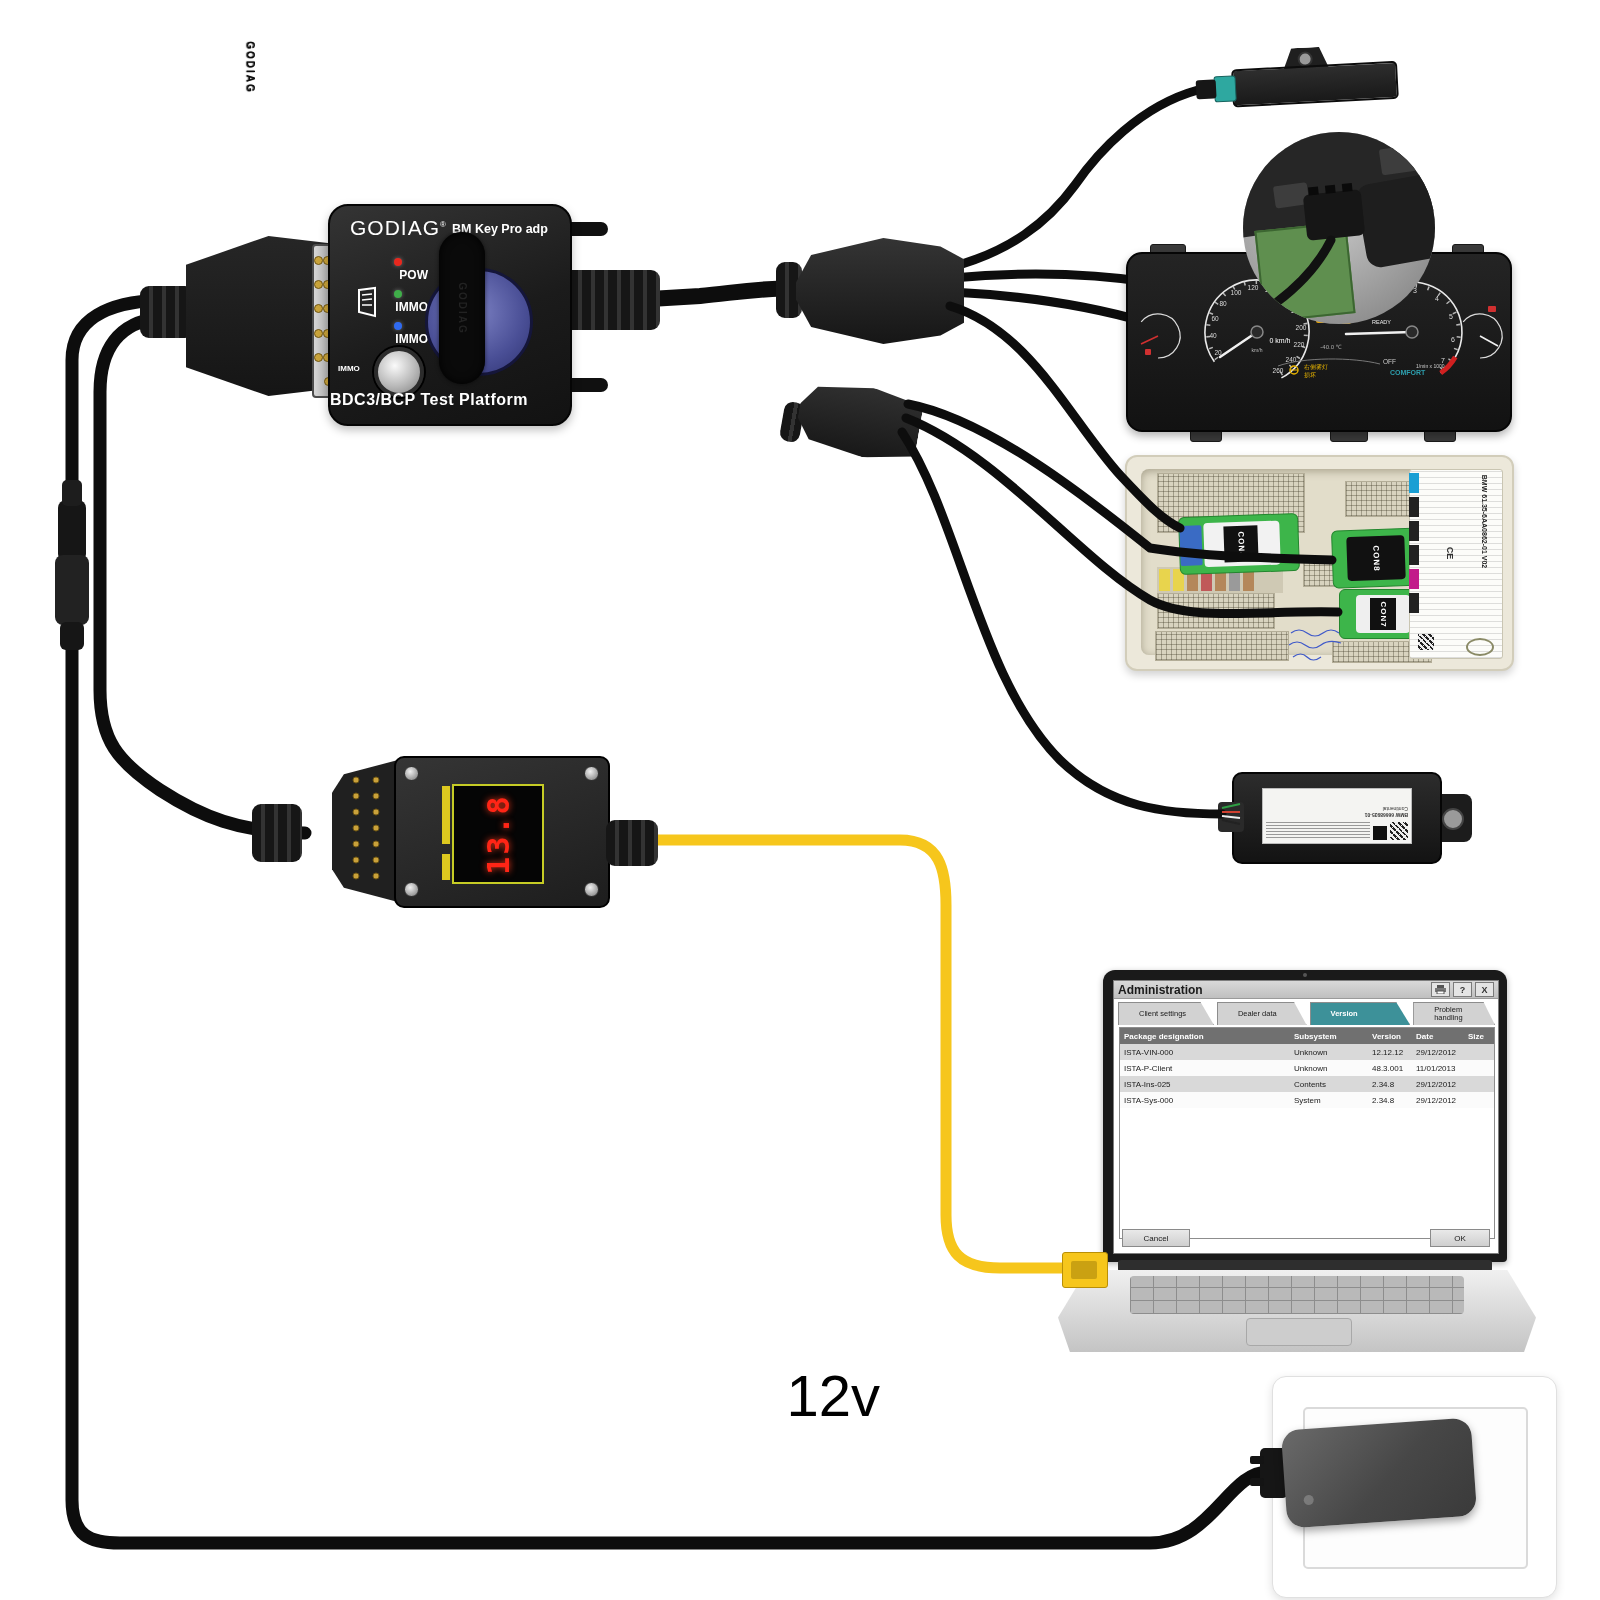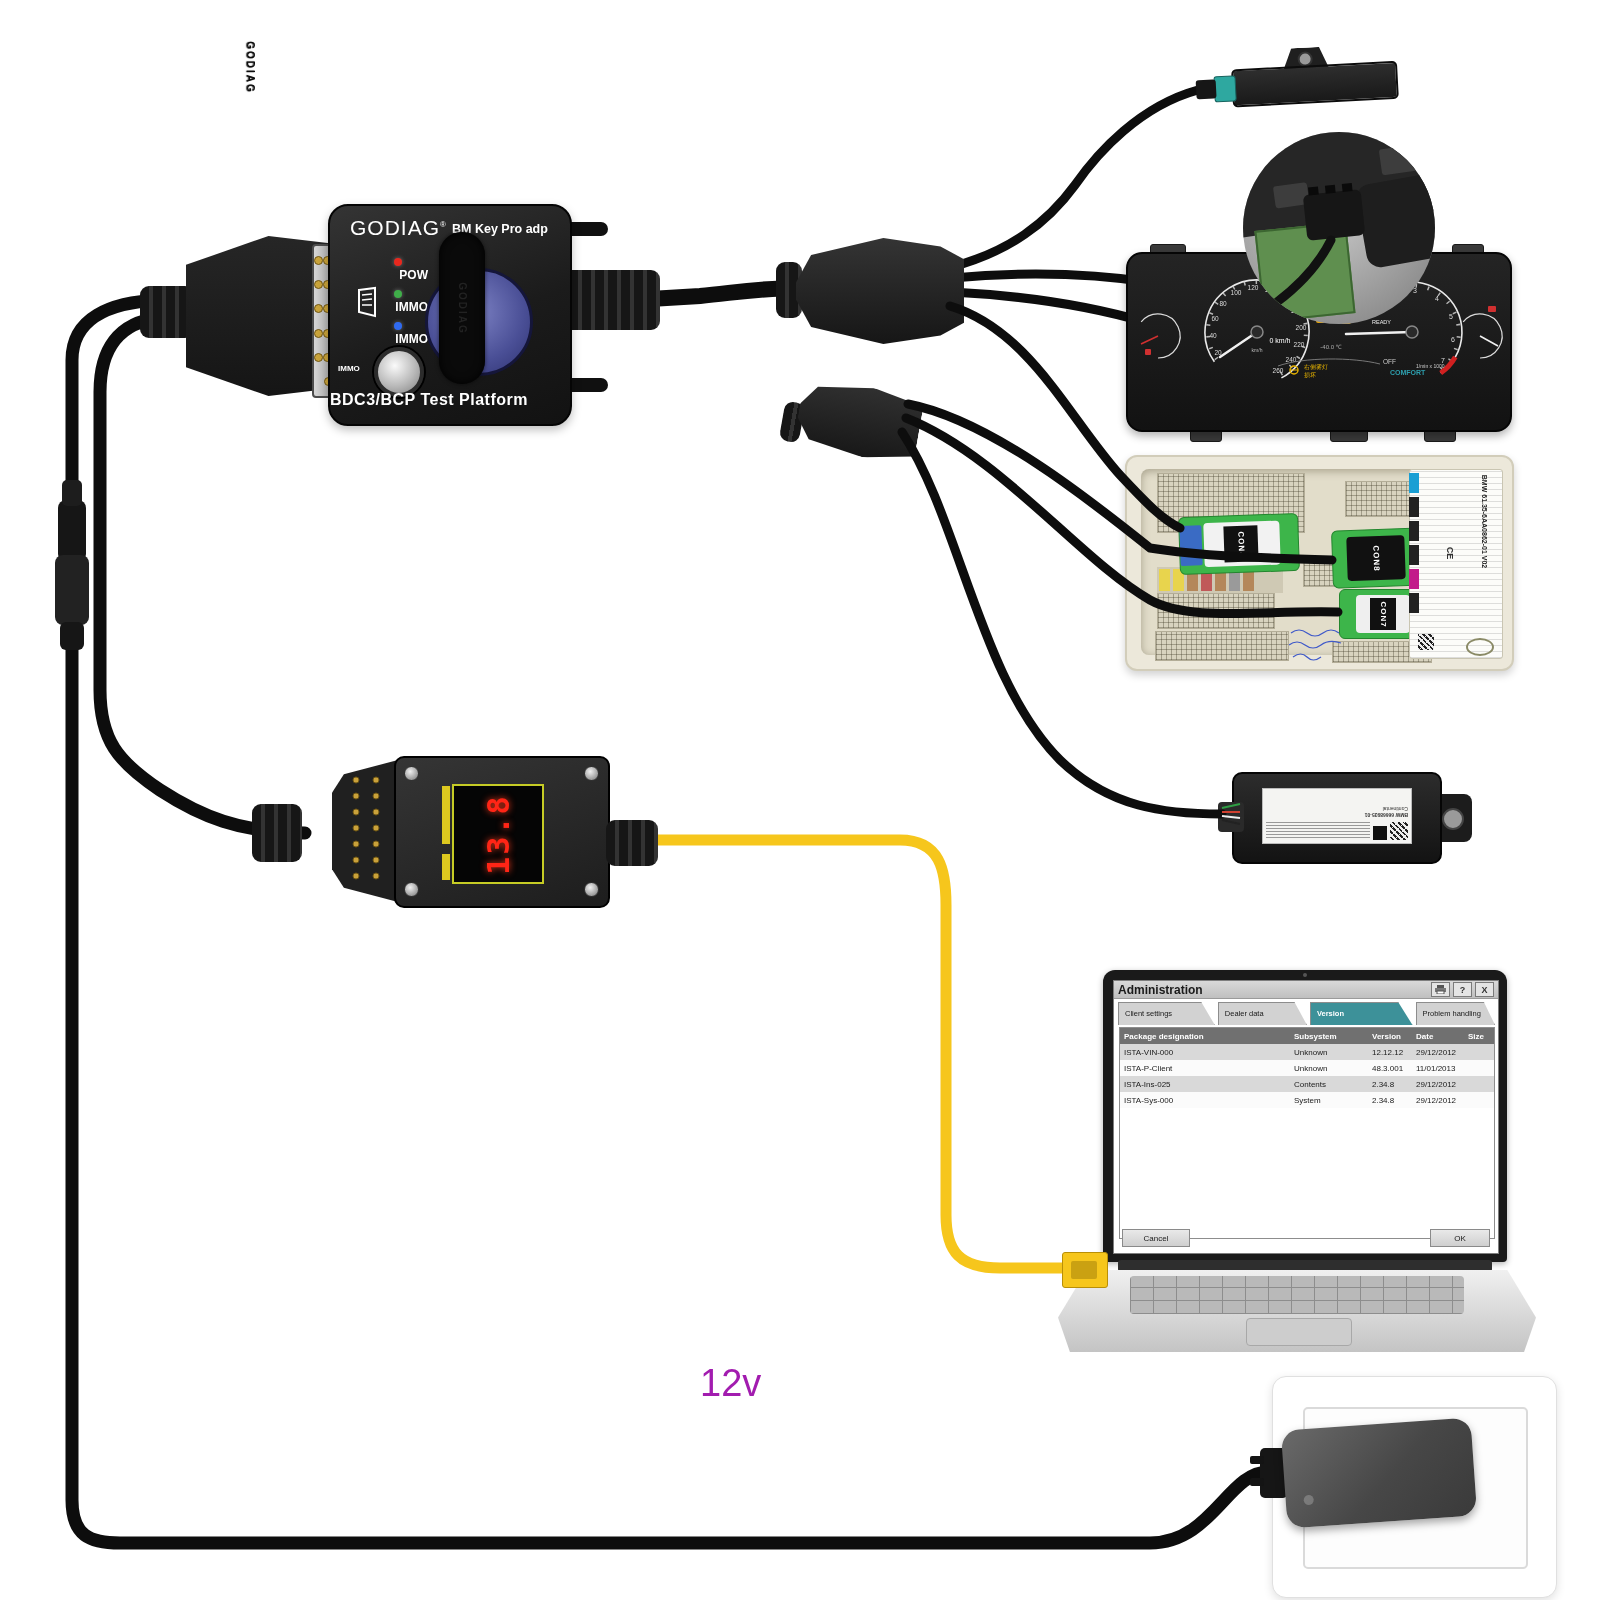--- a/index.html
+++ b/index.html
@@ -116,21 +116,21 @@
   .lap-screen{left:1103px;top:970px;width:404px;height:292px;background:#1a1a1a;border-radius:12px 12px 4px 4px;
     box-shadow:0 2px 6px rgba(0,0,0,.3)}
   .lap-cam{left:200px;top:3px;width:4px;height:4px;border-radius:50%;background:#555}
   .win{left:10px;top:10px;width:384px;height:272px;background:#fff;border:1px solid #7e7e7e;font-size:8px;color:#1a1a1a}
   .titlebar{left:0;top:0;width:100%;height:18px;background:linear-gradient(180deg,#d9d9d9,#bfbfbf);
     display:flex;align-items:center;box-sizing:border-box;padding:0 4px;border-bottom:1px solid #9a9a9a}
   .win-btn{width:17px;height:13px;background:#e4e4e4;border:1px solid #7a7a7a;margin-left:3px;
     display:flex;align-items:center;justify-content:center;font-size:9px;font-weight:bold;color:#333}
   .tabrow{left:0;top:18px;width:100%;height:26px;display:flex;align-items:flex-end;padding-left:4px;box-sizing:border-box}
   .tab{height:22px;margin-right:3px;background:#d2d2d2;border:1px solid #8d8d8d;border-bottom:none;
-    clip-path:polygon(0 0,86% 0,100% 100%,0 100%);display:flex;align-items:center;padding:0 8px 0 6px;
+    clip-path:polygon(0 0,86% 0,100% 100%,0 100%);display:flex;align-items:center;padding:0 8px 0 20px;
     font-size:7.5px;line-height:1.05}
   .tab.active{color:#fff;font-weight:bold}
   .tbl{left:5px;top:46px;width:374px;border:1px solid #8d8d8d}
   .tr{display:flex;height:16px;align-items:center}
   .th{background:#707070;color:#fff;font-weight:bold}
   .td{padding-left:4px;box-sizing:border-box;overflow:hidden;white-space:nowrap}
   .c0{width:170px}.c1{width:78px}.c2{width:44px}.c3{width:52px}.c4{width:30px}
   .btn{height:16px;background:linear-gradient(180deg,#e9e9e9,#cfcfcf);border:1px solid #8a8a8a;
     display:flex;align-items:center;justify-content:center;font-size:8px}
   .hinge{left:1118px;top:1260px;width:374px;height:12px;background:#2e2e2e;border-radius:3px}
@@ -144,21 +144,21 @@
   .rj45{left:1062px;top:1252px;width:44px;height:34px;background:#f6c61c;border-radius:3px;border:1px solid #b98f07}
 
   
   .socket{left:1272px;top:1376px;width:283px;height:220px;background:#fff;border:1px solid #e0e0e0;border-radius:14px;
     box-shadow:0 3px 10px rgba(0,0,0,.12)}
   .socket-inner{left:30px;top:30px;width:221px;height:158px;border:2px solid #dadada;border-radius:5px;background:#fdfdfd}
   .psu{left:1284px;top:1424px;width:190px;height:98px;border-radius:18px;transform:rotate(-4deg);
     background:linear-gradient(135deg,#6a6a6a,#474747 55%,#3a3a3a);box-shadow:0 4px 8px rgba(0,0,0,.35)}
   .psu-collar{left:1260px;top:1448px;width:28px;height:50px;background:#161616;border-radius:5px}
 
-  .v12{left:700px;top:1362px;width:180px;text-align:left;font-size:38px;color:#a21caf}
+  .v12{left:700px;top:1362px;width:180px;text-align:right;font-size:58px;color:#000000}
 </style>
 </head>
 <body>
 
 <div id="canvas">
 
   <svg class="cable-layer" width="1600" height="1600">
     <path d="M160,300 C110,302 72,318 72,360 L72,1500 C72,1536 90,1543 120,1543 L1150,1543 C1212,1543 1228,1472 1268,1472" stroke="#0d0d0d" stroke-width="13" fill="none" stroke-linecap="round"></path>
     <path d="M160,318 C118,322 100,350 100,392 L100,690 C100,740 118,762 160,790 C200,816 240,833 305,833" stroke="#0d0d0d" stroke-width="13" fill="none" stroke-linecap="round"></path>
     <path d="M650,299 L700,296 C740,292 760,288 800,288" stroke="#0d0d0d" stroke-width="16" fill="none" stroke-linecap="round"></path>

